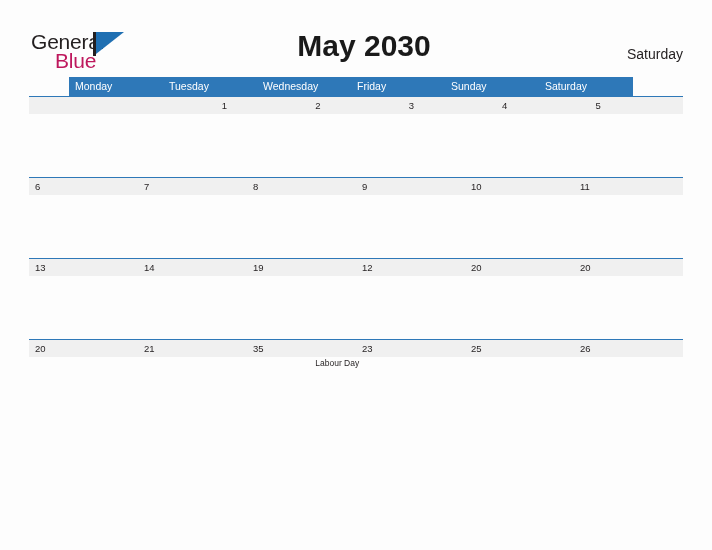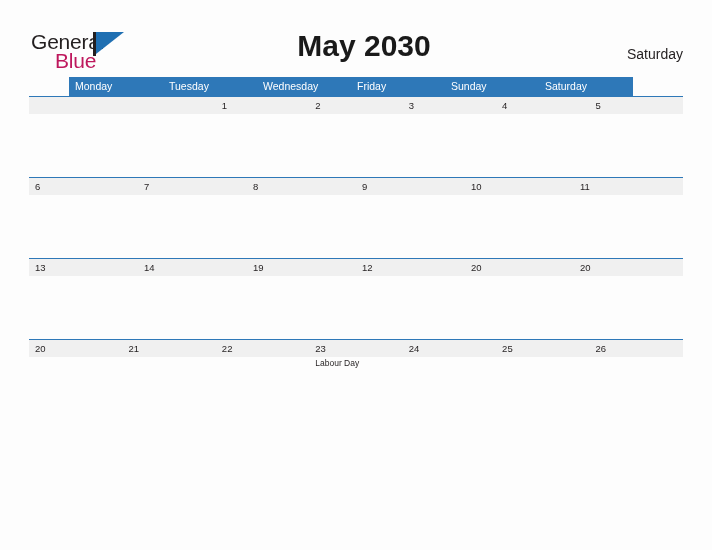--- a/index.html
+++ b/index.html
@@ -316,23 +316,22 @@
         <div class="day-events">
             <div class="event"></div>
           </div>
       </div>
     </div>
 
     <div class="week">
       <div class="week-band">
         <div class="day-num">20</div>
         <div class="day-num">21</div>
-        <div class="day-num">22</div>
+        <div class="day-num">35</div>
         <div class="day-num">23</div>
-        <div class="day-num">24</div>
         <div class="day-num">25</div>
         <div class="day-num">26</div>
       </div>
       <div class="week-body">
         <div class="day-events">
             <div class="event"></div>
           </div>
         <div class="day-events">
             <div class="event"></div>
           </div>

